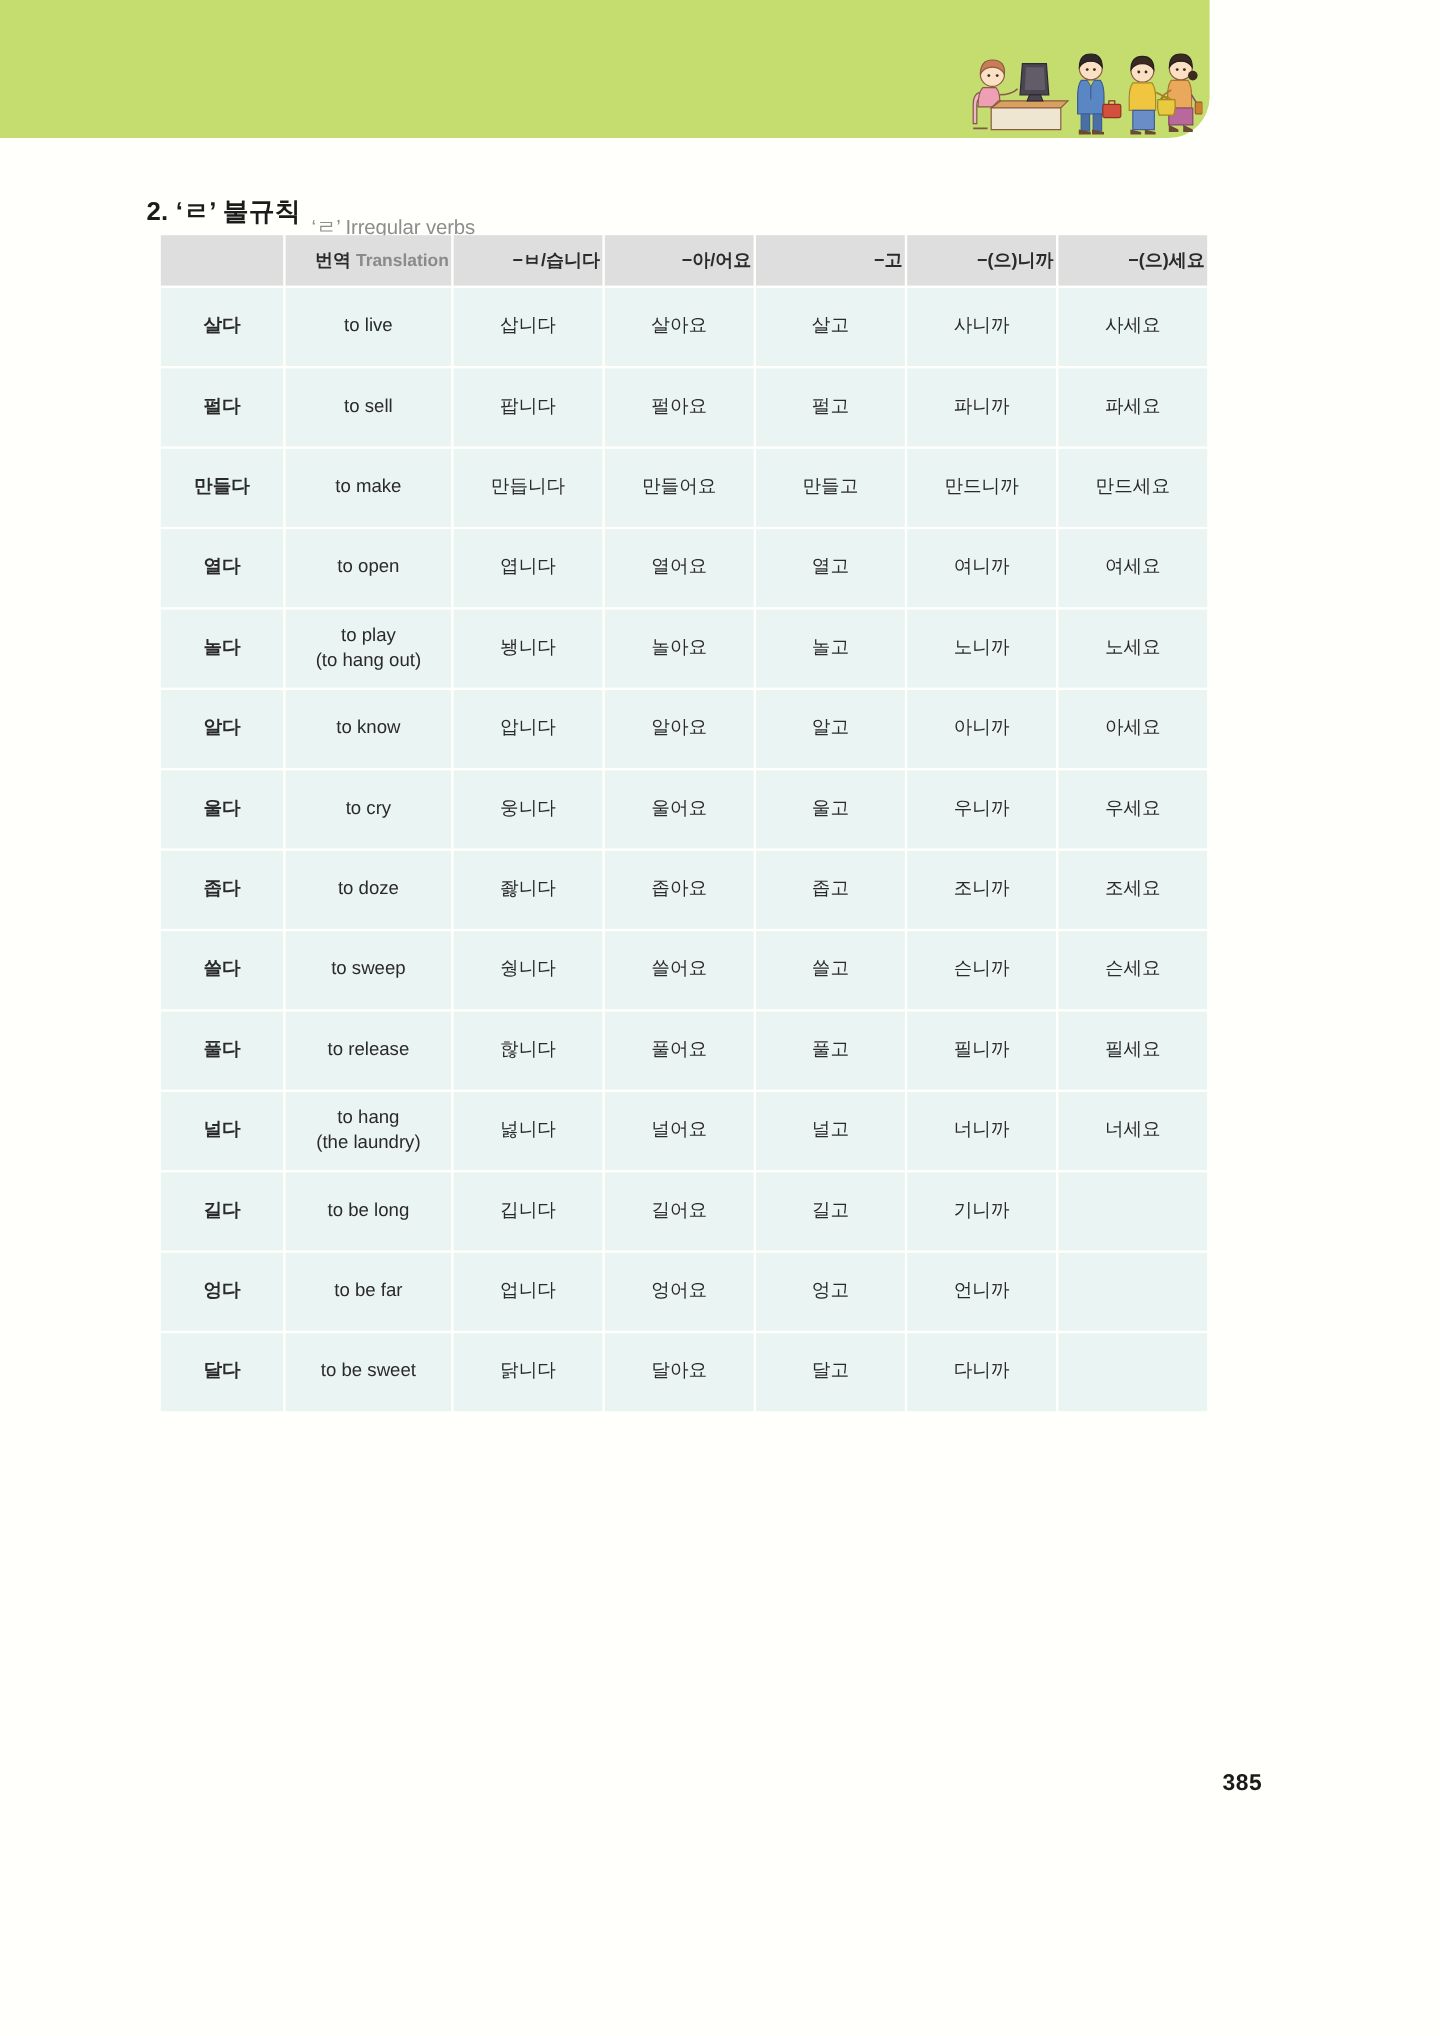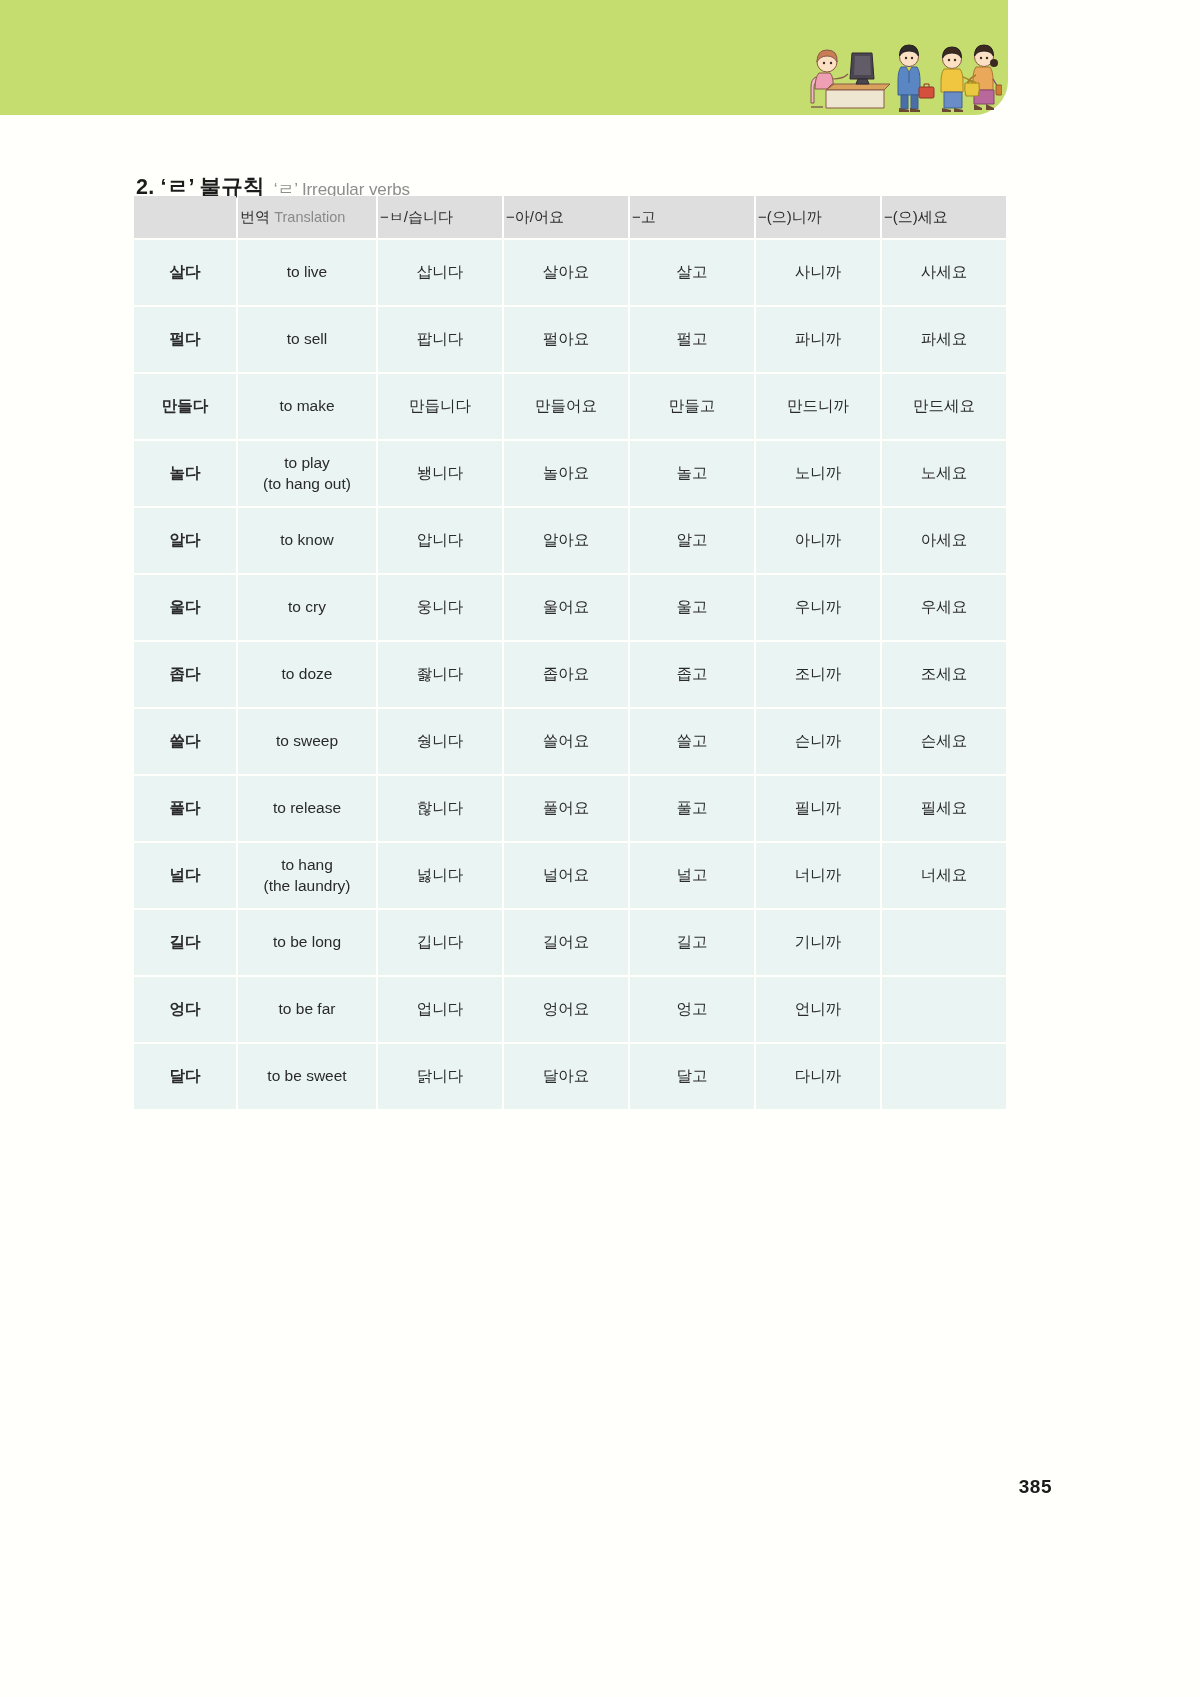--- a/index.html
+++ b/index.html
@@ -26,24 +26,24 @@
     position: absolute;
     right: 6px;
     bottom: 2px;
     width: 200px;
     height: 96px;
   }
 
   
   .heading {
     position: absolute;
-    left: 136px;
+    left: 122px;
     top: 150px;
     display: flex;
-    align-items: flex-end;
+    align-items: center;
     gap: 9px;
   }
   .heading .kr {
     font-size: 21.5px;
     font-weight: bold;
     color: #1b1b1b;
     letter-spacing: .2px;
   }
   .heading .en {
     font-size: 17px;
@@ -68,26 +68,26 @@
   table.conj col.c0 { width: 102px; }
   table.conj col.c1 { width: 138px; }
   table.conj col.c2 { width: 124px; }
   table.conj col.c3 { width: 124px; }
   table.conj col.c4 { width: 124px; }
   table.conj col.c5 { width: 124px; }
   table.conj col.c6 { width: 124px; }
 
   table.conj th {
     background: #dedede;
-    font-weight: normal;
+    font-weight: bold;
     font-size: 15px;
     color: #2b2b2b;
     height: 42px;
     vertical-align: middle;
-    text-align: left;
+    text-align: right;
     padding: 0 2px;
   }
   th .trans-kr { font-size: 15px; color: #2b2b2b; }
   th .trans-en { font-size: 14.5px; color: #8a8a8a; }
 
   table.conj td {
     height: 65px;
     vertical-align: middle;
     text-align: center;
     font-size: 15.5px;
@@ -250,20 +250,29 @@
         <tr>
           <td class="verb">만들다</td>
           <td class="trans">to make</td>
           <td>만듭니다</td>
           <td>만들어요</td>
           <td>만들고</td>
           <td>만드니까</td>
           <td>만드세요</td>
         </tr>
         <tr>
+          <td class="verb">열다</td>
+          <td class="trans">to open</td>
+          <td>엽니다</td>
+          <td>열어요</td>
+          <td>열고</td>
+          <td>여니까</td>
+          <td>여세요</td>
+        </tr>
+        <tr>
           <td class="verb">놀다</td>
           <td class="trans">to play<br>(to hang out)</td>
           <td>뇅니다</td>
           <td>놀아요</td>
           <td>놀고</td>
           <td>노니까</td>
           <td>노세요</td>
         </tr>
         <tr>
           <td class="verb">알다</td>

